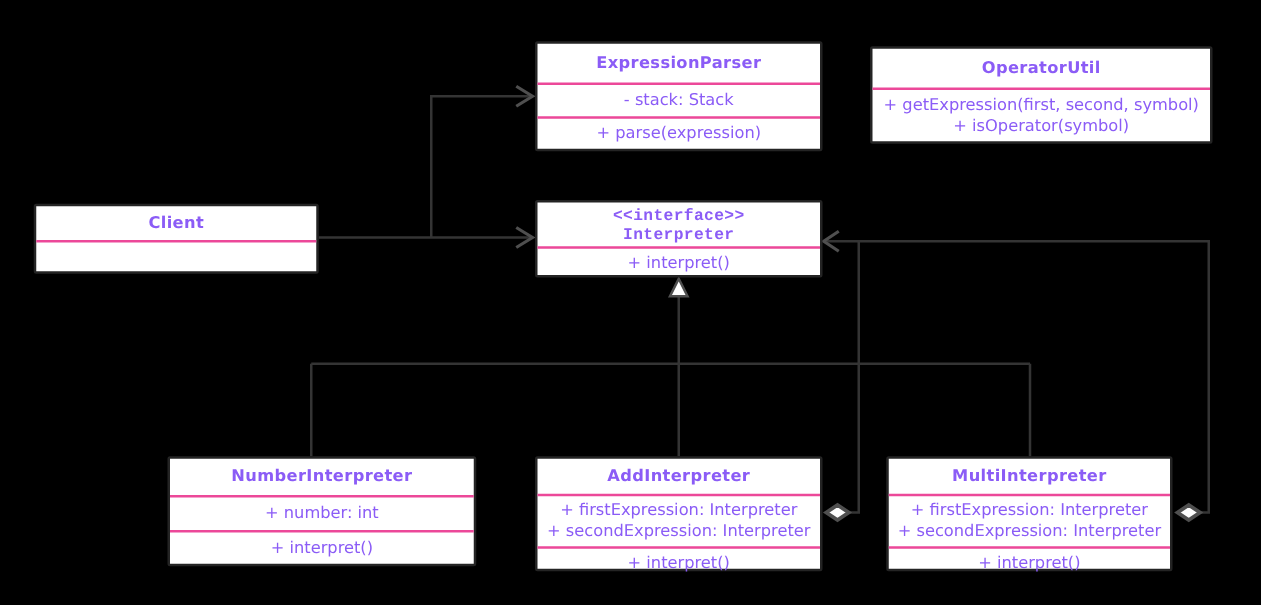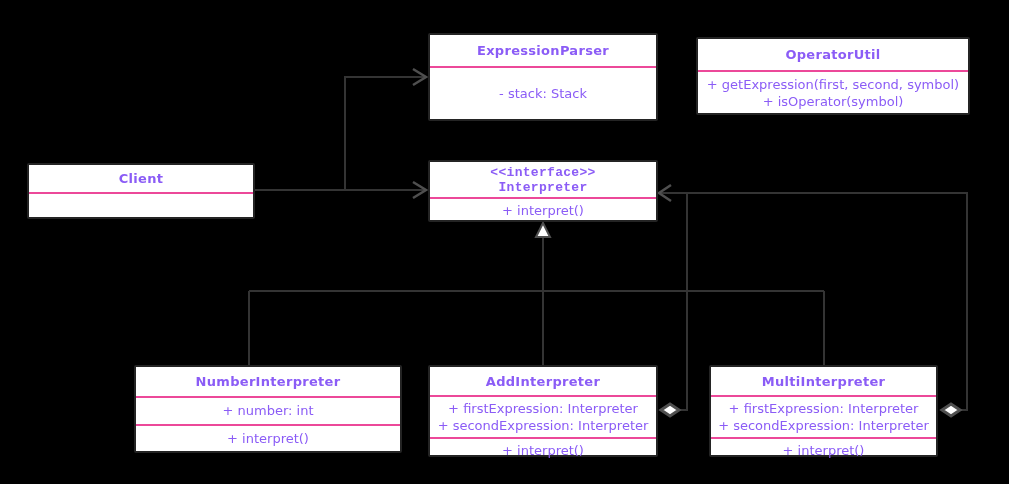--- a/index.html
+++ b/index.html
@@ -91,20 +91,23 @@
     </g>
   </svg>
 
   <div class="uml-class" style="left:428px; top:33px; width:230px; height:88px;">
     <div class="uml-title" style="height:27px;">
       <span>ExpressionParser</span>
     </div>
     <div class="uml-section">
       <div>- stack: Stack</div>
     </div>
+    <div class="uml-section">
+      <div>+ parse(expression)</div>
+    </div>
   </div>
 
   <div class="uml-class" style="left:27px; top:163px; width:228px; height:56px;">
     <div class="uml-title" style="height:23px;">
       <span>Client</span>
     </div>
     <div class="uml-section"></div>
   </div>
 
   <div class="uml-class" style="left:696px; top:37px; width:274px; height:78px;">
@@ -120,21 +123,21 @@
   <div class="uml-class" style="left:428px; top:160px; width:230px; height:62px;">
     <div class="uml-title" style="height:31px; line-height:15px;font-family:Liberation Mono, monospace;">
       <span class="stereotype">&lt;&lt;interface&gt;&gt;</span>
       <span>Interpreter</span>
     </div>
     <div class="uml-section">
       <div>+ interpret()</div>
     </div>
   </div>
 
-  <div class="uml-class" style="left:134px; top:365px; width:268px; height:88px;">
+  <div class="uml-class" style="left:134px; top:365px; width:247px; height:88px;">
     <div class="uml-title" style="height:25px;">
       <span>NumberInterpreter</span>
     </div>
     <div class="uml-section">
       <div>+ number: int</div>
     </div>
     <div class="uml-section">
       <div>+ interpret()</div>
     </div>
   </div>

